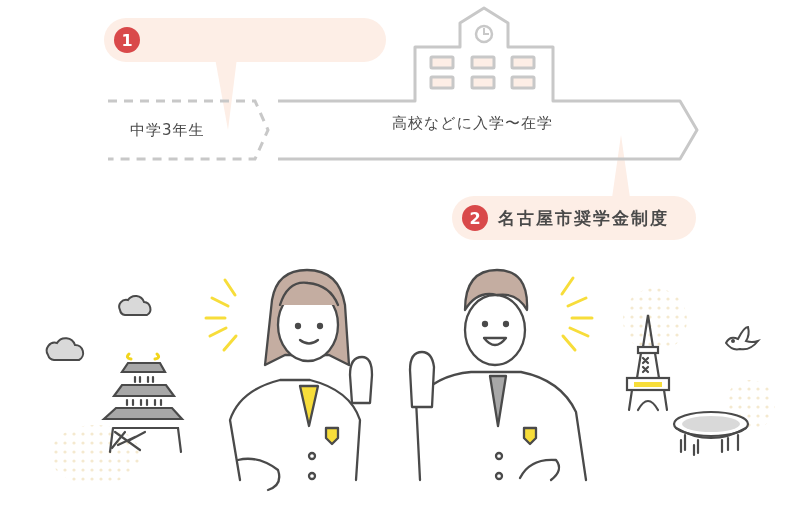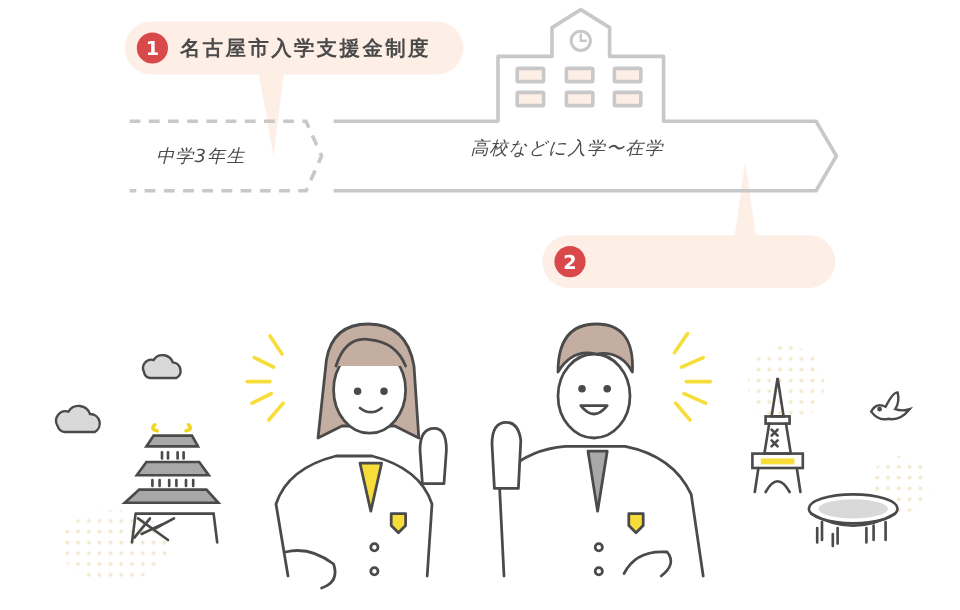--- a/index.html
+++ b/index.html
@@ -4,21 +4,21 @@
 <style>
   html, body { margin:0; padding:0; background:#ffffff; }
   body { width:800px; height:508px; position:relative; overflow:hidden;
          font-family:"DejaVu Sans", "Liberation Sans", sans-serif; color:#4a4a4a; }
   .pill { position:absolute; background:#fdeee6; border-radius:26px; height:44px;
           display:flex; align-items:center; box-sizing:border-box; padding:0 18px 0 10px; }
   .badge { width:26px; height:26px; border-radius:50%; background:#d9494a; color:#fff;
            font-weight:bold; font-size:16px; display:flex; align-items:center; justify-content:center;
            margin-right:10px; }
   .pill-label { font-size:17px; font-weight:bold; letter-spacing:2px; color:#4a4a4a; }
-  .tl-text { position:absolute; font-size:15px; color:#4a4a4a; letter-spacing:1px;font-style:italic; }
+  .tl-text { position:absolute; font-size:15px; color:#4a4a4a; letter-spacing:1px; }
   svg { position:absolute; overflow:visible; }
 </style>
 </head>
 <body>
 
 <svg width="800" height="508" style="left:0;top:0;">
 
   <polygon points="215,58 237,58 228,130" fill="#fdeee6"></polygon>
 
   <polygon points="612,198 630,198 621,135" fill="#fdeee6"></polygon>
@@ -35,25 +35,25 @@
     <rect x="472" y="57" width="22" height="11" rx="1"></rect>
     <rect x="512" y="57" width="22" height="11" rx="1"></rect>
     <rect x="431" y="77" width="22" height="11" rx="1"></rect>
     <rect x="472" y="77" width="22" height="11" rx="1"></rect>
     <rect x="512" y="77" width="22" height="11" rx="1"></rect>
   </g>
 </svg>
 
 <div class="pill" style="left:104px;top:18px;width:282px;">
   <span class="badge">1</span>
-  <span class="pill-label">名古屋市入学支援金制度</span>
 </div>
 
 <div class="pill" style="left:452px;top:196px;width:244px;">
   <span class="badge">2</span>
+  <span class="pill-label">名古屋市奨学金制度</span>
 </div>
 
 <span class="tl-text" style="left:130px;top:121px;">中学3年生</span>
 <span class="tl-text" style="left:392px;top:114px;">高校などに入学〜在学</span>
 
 <svg width="800" height="508" style="left:0;top:0;">
   <defs>
     <pattern id="dots" width="9" height="9" patternUnits="userSpaceOnUse">
       <circle cx="2" cy="2" r="1.6" fill="#f4e9cf"></circle>
     </pattern>

